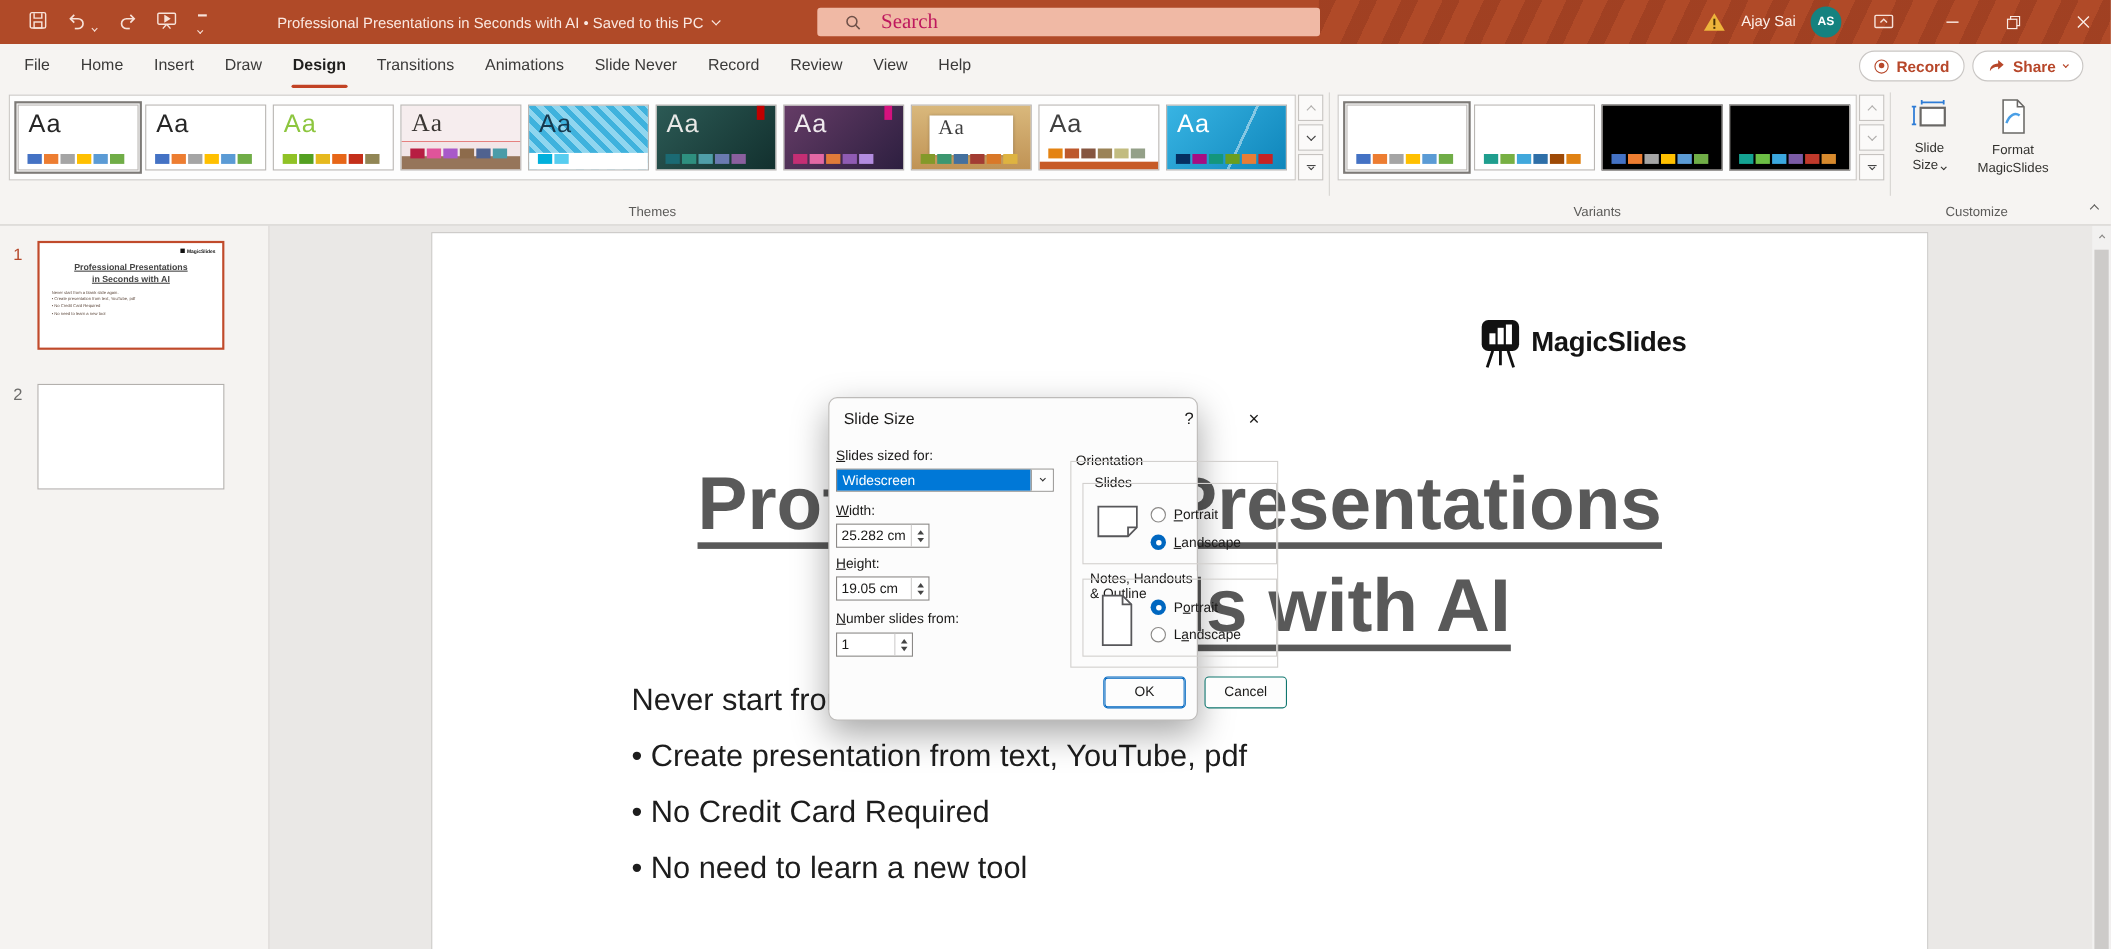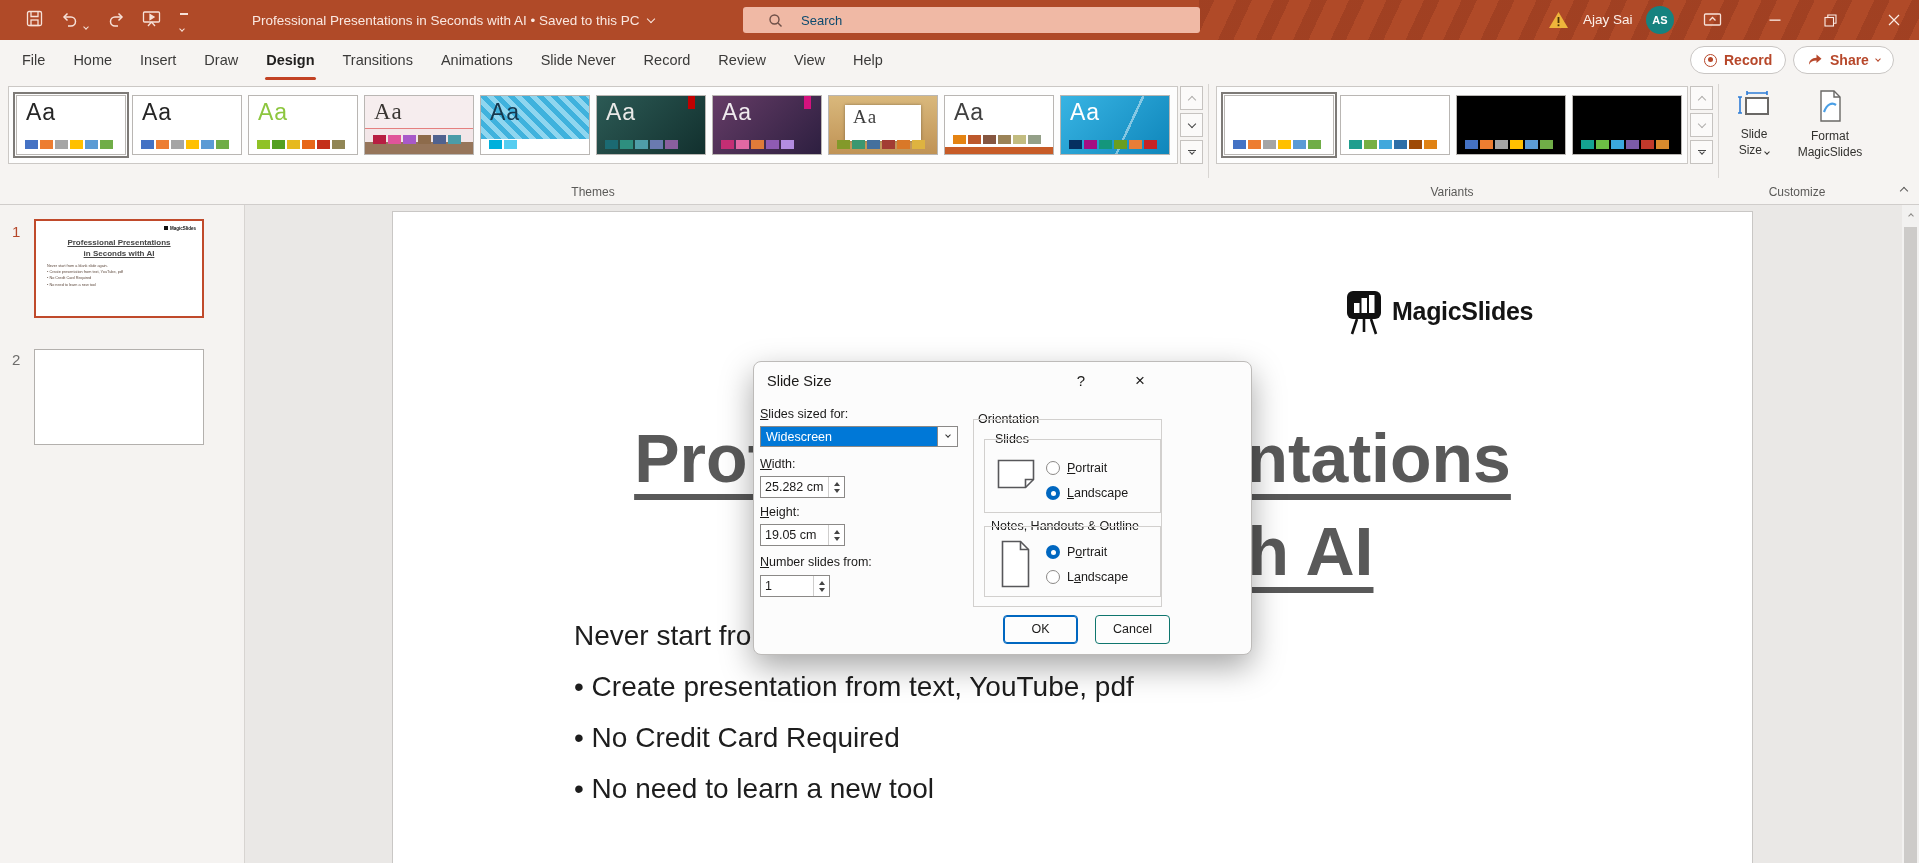--- a/index.html
+++ b/index.html
@@ -7,21 +7,21 @@
   body { position:relative; font-family:"Liberation Sans",sans-serif; background:#eae8e6; }
 
   
   .titlebar { position:absolute; left:0; top:0; width:1919px; height:40px; background:#b04a28; color:#f9e4dc; z-index:20; }
   .tb-pattern { position:absolute; right:0; top:0; width:720px; height:40px;
     background:repeating-linear-gradient(115deg, rgba(90,20,8,.18) 0 14px, rgba(255,255,255,0) 14px 34px); }
   .qat-icon { position:absolute; top:10px; color:#f7e2d9; }
   .doc-title { position:absolute; left:252px; top:0; height:40px; display:flex; align-items:center; gap:9px; font-size:13.5px; color:#fae8e1; }
   .search { position:absolute; left:743px; top:7px; width:457px; height:26px; background:#f0b9a5; border-radius:3px; display:flex; align-items:center; }
   .search svg { margin-left:25px; }
-  .search-text { margin-left:18px; font-size:13px; color:#0c4a6e; }
+  .search-text { margin-left:18px; font-size:19px; color:#be185d;font-family:Liberation Serif, serif; }
   .warn-icon { position:absolute; left:1548px; top:11px; }
   .user-name { position:absolute; left:1583px; top:0; height:40px; line-height:40px; font-size:13.5px; color:#fdf0ea; }
   .avatar { position:absolute; left:1646px; top:6px; width:28px; height:28px; border-radius:50%; background:#15827f; color:#fff; font-size:11px; font-weight:bold; display:flex; align-items:center; justify-content:center; }
   .ribopts { position:absolute; left:1703px; top:11px; color:#f7e2d9; }
   .winbtn { position:absolute; top:0; width:46px; height:40px; display:flex; align-items:center; justify-content:center; color:#fbece5; }
 
   .chv { display:inline-block; width:6px; height:6px; border-right:1.4px solid currentColor; border-bottom:1.4px solid currentColor; transform:rotate(45deg); margin-top:-3px; }
   .chv.up { transform:rotate(-135deg); margin-top:3px; }
   .chv.sm { width:4px; height:4px; }
   .morebar { display:block; width:8px; height:1.5px; background:currentColor; margin:0 auto 2px auto; }
@@ -89,21 +89,21 @@
   .slide-title { position:absolute; left:0; right:0; top:200px; text-align:center; font-size:68px; font-weight:bold; color:#595959; line-height:93px; }
   .slide-title span { text-decoration:underline; text-decoration-thickness:6px; text-underline-offset:12px; }
   #slide-bullets { position:absolute; left:181px; top:398px; font-size:28px; color:#1d1d1d; line-height:51px; }
 
   
   #v-scrollbar { position:absolute; right:0; top:205px; width:17px; bottom:0; background:#f2f1f0; }
   .sb-arrow { height:18px; display:flex; align-items:center; justify-content:center; color:#8a8886; }
   .sb-thumb { position:absolute; left:2px; top:22px; bottom:0; width:13px; background:#cdcbc9; }
 
   
-  #dialog { position:absolute; left:753px; top:361px; width:499px; height:294px; background:#fcfcfc; border:1px solid #bdbbb9; border-radius:8px; box-shadow:0 12px 32px rgba(0,0,0,.35); font-size:12.5px; color:#1b1a19; z-index:50; }
+  #dialog { position:absolute; left:753px; top:361px; width:336px; height:294px; background:#fcfcfc; border:1px solid #bdbbb9; border-radius:8px; box-shadow:0 12px 32px rgba(0,0,0,.35); font-size:12.5px; color:#1b1a19; z-index:50; }
   .dlg-title { position:absolute; left:13px; top:11px; font-size:14.5px; }
   .dlg-help { position:absolute; left:314px; top:10px; width:26px; text-align:center; font-size:15px; }
   .dlg-close { position:absolute; left:366px; top:5px; width:40px; height:28px; text-align:center; line-height:28px; font-size:17px; }
   .dlg-label { position:absolute; }
   #lbl-sized { left:6px; top:45px; } #lbl-width { left:6px; top:95px; }
   #lbl-height { left:6px; top:143px; } #lbl-number { left:6px; top:193px; }
   .field { position:absolute; border:1px solid #8b8987; background:#fff; display:flex; align-items:center; }
   #combo { left:6px; top:64px; width:198px; height:21px; }
   #combo .val { flex:1; height:100%; background:#0078d7; color:#fff; display:flex; align-items:center; padding-left:5px; }
   #combo .dd { width:20px; height:100%; border-left:1px solid #8b8987; background:#fdfdfd; color:#333; display:flex; align-items:center; justify-content:center; }

